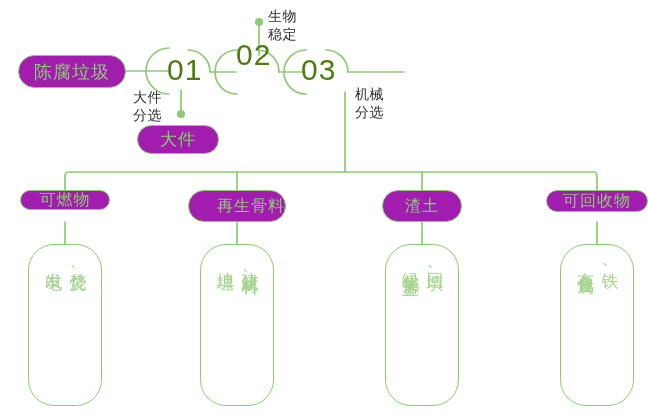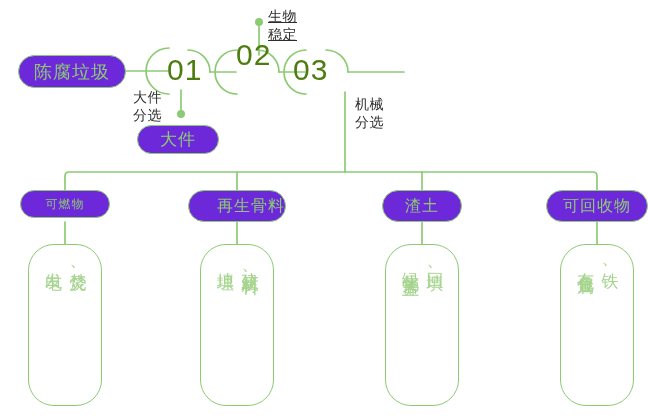--- a/index.html
+++ b/index.html
@@ -31,21 +31,21 @@
     position: absolute;
     box-sizing: border-box;
     border: 1.6px solid #8ccb73;
     border-radius: 999px;
     color: #8ccb73;
     display: flex;
     align-items: center;
     justify-content: center;
     letter-spacing: 1px;
     white-space: nowrap;
-    background: #6d28d9;
+    background: #a21caf;
   }
 
   
   .vbox {
     position: absolute;
     box-sizing: border-box;
     border: 1.6px solid #8ccb73;
     border-radius: 26px;
     background: #ffffff;
     display: flex;
@@ -148,47 +148,47 @@
   <div class="pill" style="left:18px; top:55px; width:108px; height:33px; font-size:18px;">
     <span>陈腐垃圾</span>
   </div>
 
   <div class="stepnum" style="left:167px; top:55px;">
     <span>01</span>
   </div>
   <div class="stepnum" style="left:236px; top:40px;">
     <span>02</span>
   </div>
-  <div class="stepnum" style="left:293px; top:55px;">
+  <div class="stepnum" style="left:301px; top:55px;">
     <span>03</span>
   </div>
 
   <div class="caption" style="left:133px; top:89px; text-align:left;">大件
 分选</div>
 
-  <div class="caption" style="left:268px; top:8px; text-align:left;text-decoration:underline;">生物
+  <div class="caption" style="left:268px; top:8px; text-align:left;">生物
 稳定</div>
 
-  <div class="caption" style="left:355px; top:96px; text-align:center;">机械
+  <div class="caption" style="left:355px; top:86px; text-align:center;">机械
 分选</div>
 
   <div class="pill" style="left:137px; top:125px; width:82px; height:29px; font-size:17px;">
     <span>大件</span>
   </div>
 
-  <div class="pill" style="left:20px; top:190px; width:90px; height:28px; font-size:12px;">
+  <div class="pill" style="left:20px; top:190px; width:90px; height:20px; font-size:16px;">
     <span>可燃物</span>
   </div>
   <div class="pill" style="left:188px; top:190px; width:98px; height:32px; font-size:16px;justify-content:flex-end;">
     <span>再生骨料</span>
   </div>
   <div class="pill" style="left:382px; top:190px; width:80px; height:32px; font-size:16px;">
     <span>渣土</span>
   </div>
-  <div class="pill" style="left:546px; top:190px; width:102px; height:32px; font-size:16px;">
+  <div class="pill" style="left:546px; top:190px; width:102px; height:22px; font-size:16px;">
     <span>可回收物</span>
   </div>
 
   <div class="vbox" style="left:28px; top:244px; width:74px; height:162px;">
     <span class="vcol">焚烧、</span>
     <span class="vcol">发电</span>
   </div>
 
   <div class="vbox" style="left:200px; top:244px; width:74px; height:162px;">
     <span class="vcol">建筑材料、</span>

